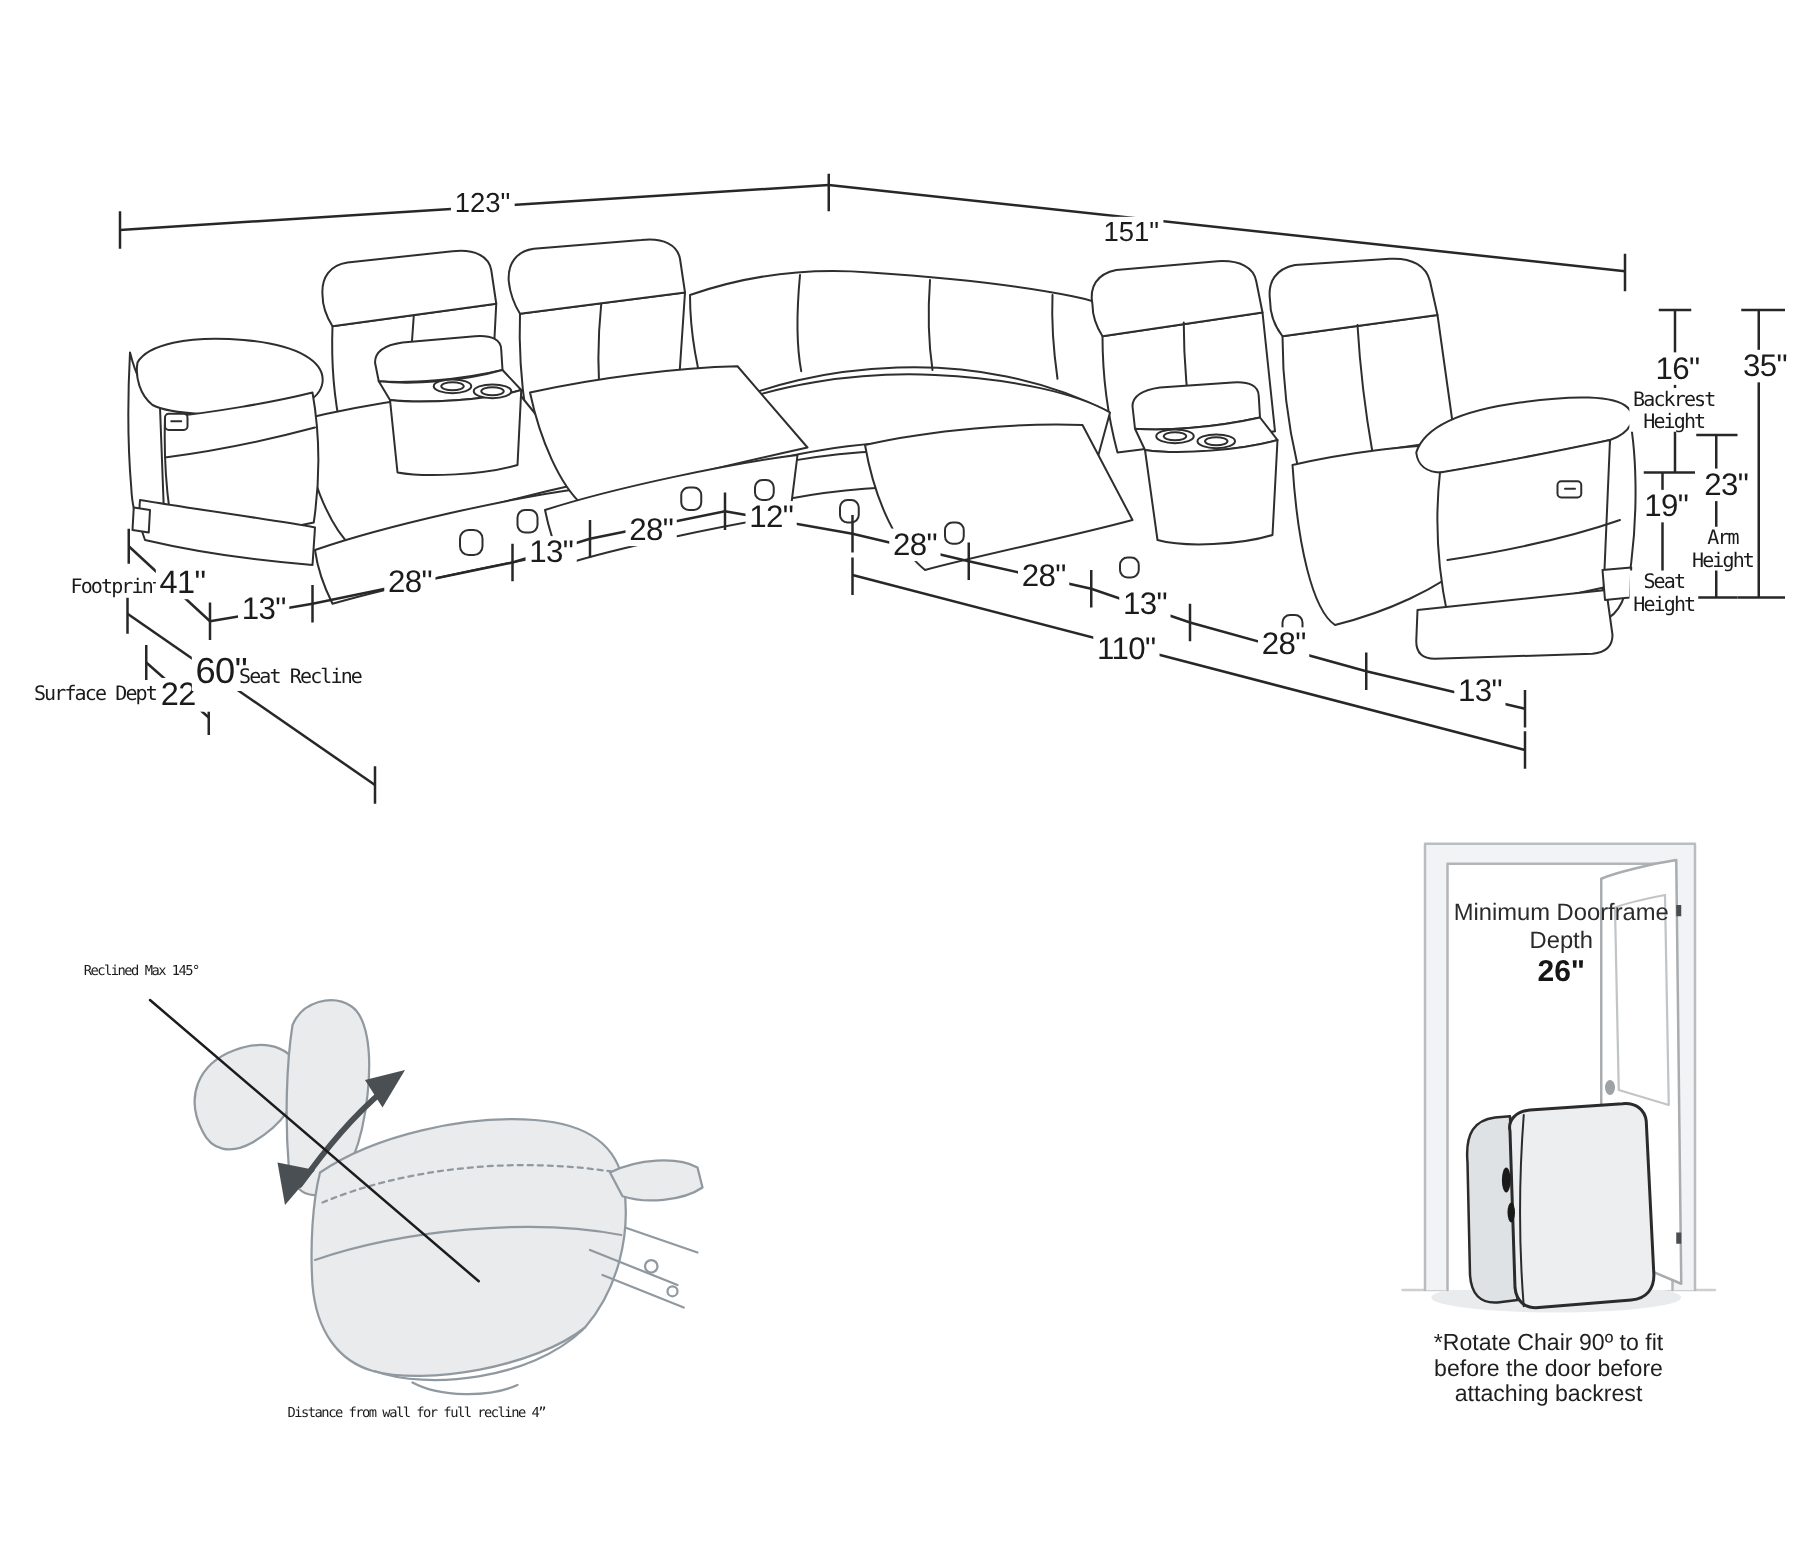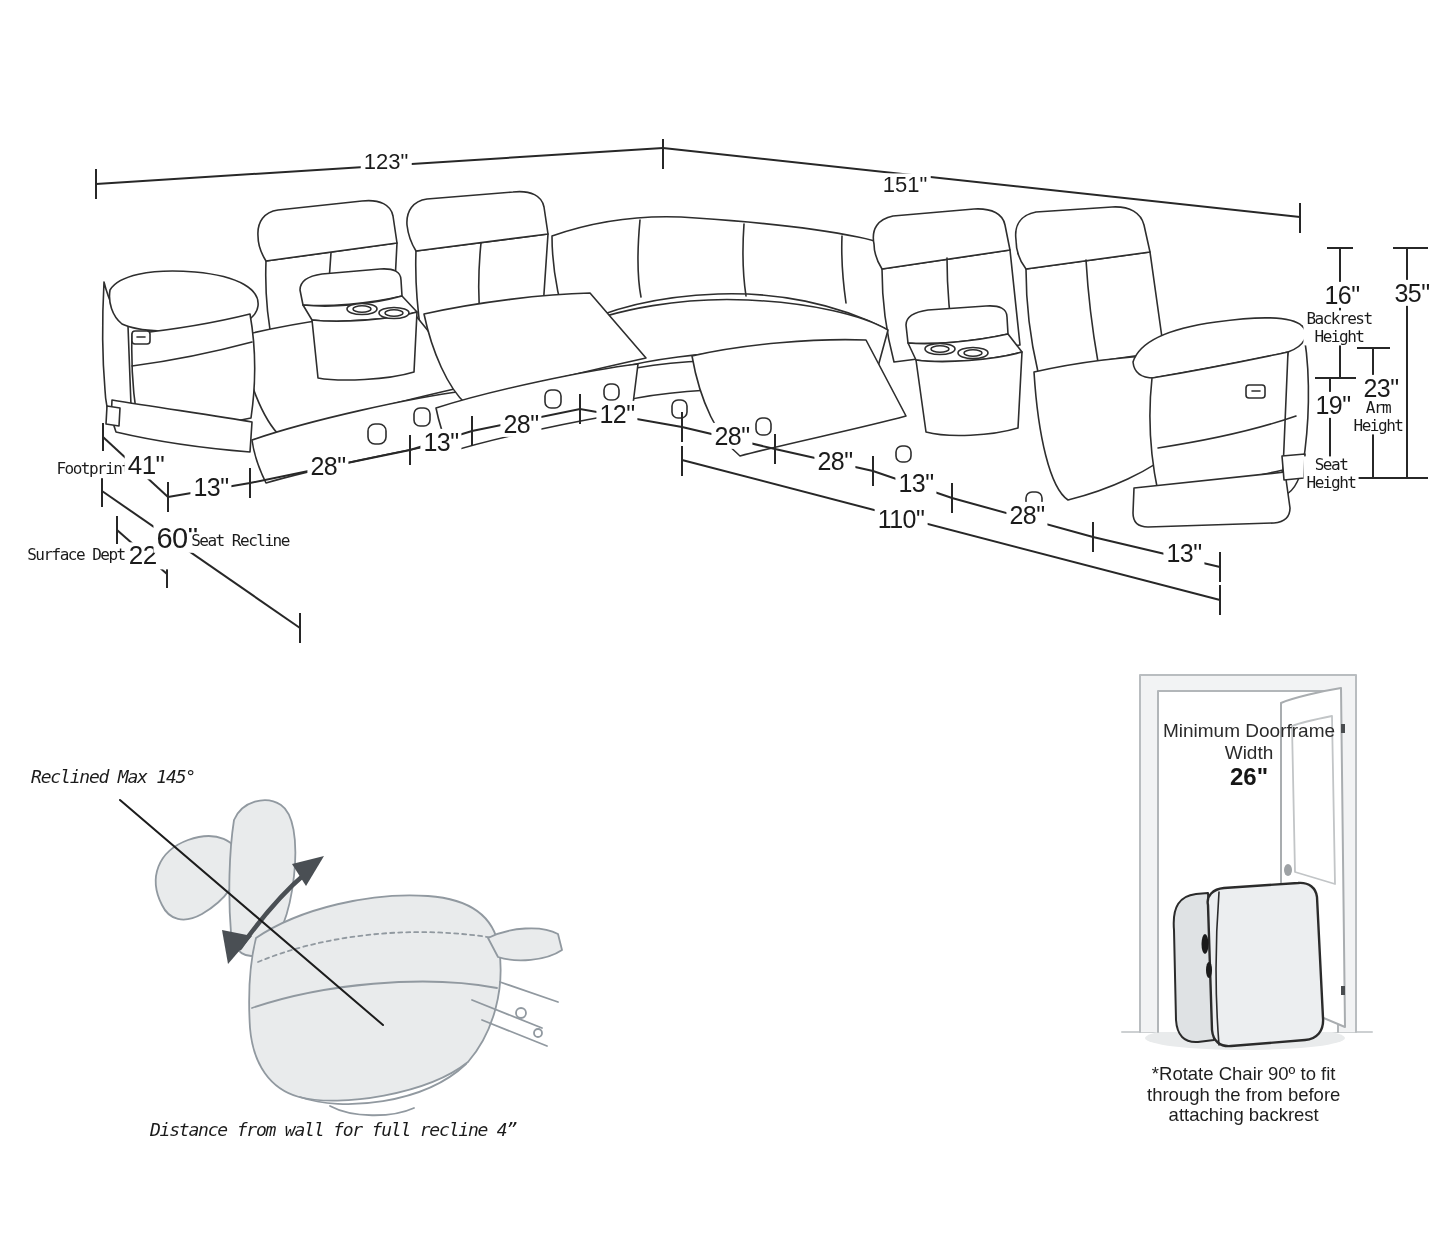--- a/index.html
+++ b/index.html
@@ -7,22 +7,22 @@
          font-family:"Liberation Sans",sans-serif;color:#1b1b1b;}
   #art{position:absolute;left:0;top:0;}
   .lbl{position:absolute;transform:translate(-50%,-50%);background:#fff;white-space:nowrap;
        padding:0 3px;text-align:center;line-height:1.05;color:#1b1b1b;}
   .n22{font-family:"Liberation Sans",sans-serif;font-size:22px;}
   .n25{font-family:"Liberation Sans",sans-serif;font-size:25px;letter-spacing:-0.5px;}
   .n26{font-family:"Liberation Sans",sans-serif;font-size:26px;letter-spacing:-0.5px;}
   .n30{font-family:"Liberation Sans",sans-serif;font-size:29px;letter-spacing:-0.5px;}
   .mono{font-family:"DejaVu Sans Mono","Liberation Mono",monospace;font-size:16px;
         letter-spacing:-1.5px;line-height:1.1;}
-  .mono15{font-family:"DejaVu Sans Mono","Liberation Mono",monospace;font-size:18px;
-        letter-spacing:-1.2px;font-style:italic;}
+  .mono15{font-family:"DejaVu Sans Mono","Liberation Mono",monospace;font-size:11px;
+        letter-spacing:-1.2px;}
   .mono2l span{display:block;}
   .doorhead{font-family:"Liberation Sans",sans-serif;font-size:19px;color:#2b2b2b;
         line-height:1.14;background:transparent;}
   .doorval{font-family:"Liberation Sans",sans-serif;font-size:24px;font-weight:bold;
         color:#161616;background:transparent;}
   .doornote{position:absolute;font-family:"Liberation Sans",sans-serif;font-size:18.5px;
         color:#1f1f1f;line-height:20.5px;text-align:center;background:transparent;}
 </style>
 </head>
 <body>
@@ -227,21 +227,21 @@
   <div class="lbl n25" style="left:901px;top:519px;">110"</div>
   <div class="lbl n25" style="left:1184px;top:553px;">13"</div>
 
   <div class="lbl n25" style="left:1342px;top:295px;">16"</div>
   <div class="lbl mono mono2l" style="left:1339px;top:328px;">
     <span>Backrest</span>
     <span>Height</span>
   </div>
   <div class="lbl n25" style="left:1412px;top:293px;">35"</div>
   <div class="lbl n25" style="left:1381px;top:388px;">23"</div>
-  <div class="lbl mono mono2l" style="left:1378px;top:417px;">
+  <div class="lbl mono mono2l" style="left:1378px;top:439px;">
     <span>Arm</span>
     <span>Height</span>
   </div>
   <div class="lbl n25" style="left:1333px;top:405px;">19"</div>
   <div class="lbl mono mono2l" style="left:1331px;top:440px;margin-top:34px;">
     <span>Seat</span>
     <span>Height</span>
   </div>
 
   <div class="lbl mono" style="left:93px;top:469px;">Footprint</div>
@@ -249,22 +249,22 @@
   <div class="lbl mono" style="left:80px;top:555px;">Surface Depth</div>
   <div class="lbl n26" style="left:147px;top:556px;">22"</div>
   <div class="lbl n30" style="left:177px;top:538px;">60"</div>
   <div class="lbl mono" style="left:240px;top:541px;">Seat Recline</div>
 
   <div class="lbl mono15" style="left:113px;top:777px;">Reclined Max 145°</div>
   <div class="lbl mono15" style="left:333px;top:1130px;">Distance from wall for full recline 4”</div>
 
   <div class="lbl doorhead" style="left:1249px;top:742px;">
     <span style="display:block">Minimum Doorframe</span>
-    <span style="display:block">Width</span>
+    <span style="display:block">Depth</span>
   </div>
   <div class="lbl doorval" style="left:1249px;top:777px;">26"</div>
   <div class="doornote" style="left:1147px;top:1064px;">
     <span style="display:block">*Rotate Chair 90º to fit</span>
-    <span style="display:block">through the from before</span>
+    <span style="display:block">before the door before</span>
     <span style="display:block">attaching backrest</span>
   </div>
 
 </div>
 
 </body></html>

